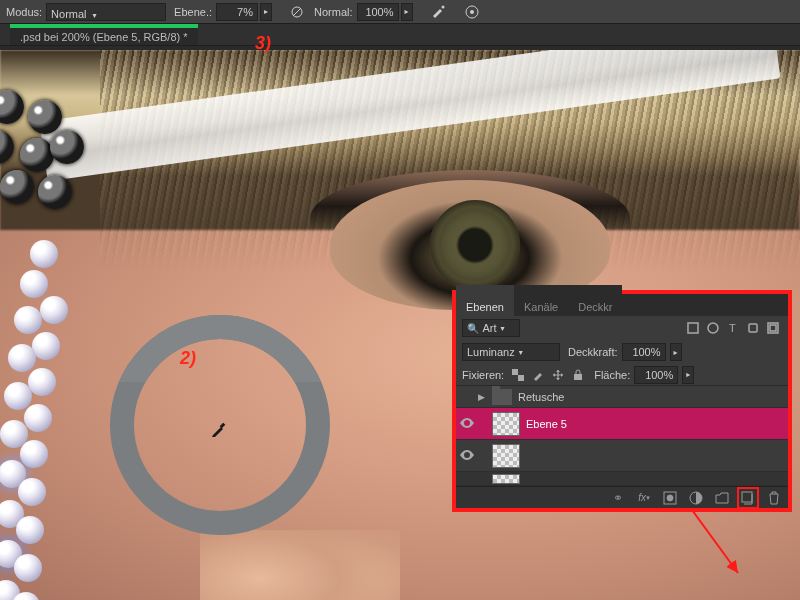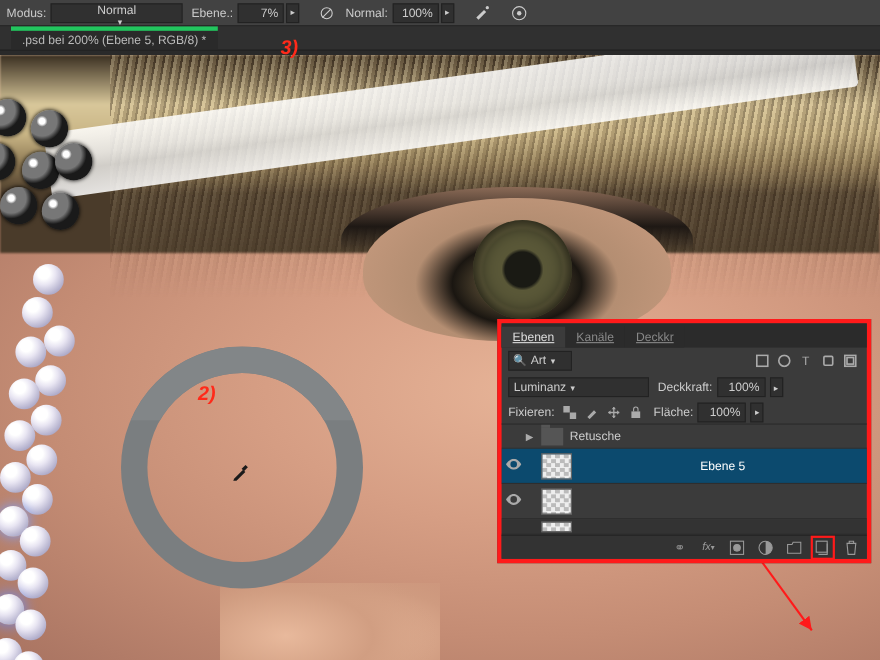--- a/index.html
+++ b/index.html
@@ -1,21 +1,21 @@
 <!DOCTYPE html>
 <html><head>
 <meta charset="utf-8">
 <style>
   * { box-sizing: border-box; margin: 0; padding: 0; font-family: "Segoe UI", Tahoma, sans-serif; }
   body { width: 800px; height: 600px; background: #2a2a2a; overflow: hidden; position: relative; }
   
   
   .options-bar { height: 24px; background: #424242; display: flex; align-items: center; padding: 0 6px; font-size: 11px; color: #ccc; border-bottom: 1px solid #1e1e1e; }
   .options-bar .label { margin-right: 4px; }
-  .dropdown { background: #303030; border: 1px solid #222; color: #ccc; height: 18px; display: inline-flex; align-items: center; padding: 0 4px; margin-right: 8px; flex-direction: column; }
+  .dropdown { background: #303030; border: 1px solid #222; color: #ccc; height: 18px; display: inline-flex; align-items: flex-end; padding: 0 4px; margin-right: 8px; }
   .dropdown .arrow { margin-left: 6px; font-size: 8px; }
   .num-field { background: #303030; border: 1px solid #222; color: #ccc; height: 18px; width: 42px; display: inline-flex; align-items: center; justify-content: flex-end; padding-right: 4px; margin-right: 2px; }
   .mini-arrow { background: #303030; border: 1px solid #222; width: 12px; height: 18px; display:inline-flex; align-items:center; justify-content:center; font-size:8px; color:#ccc; margin-right:8px; }
   .opt-icon { width: 22px; height: 22px; display:inline-flex; align-items:center; justify-content:center; color:#ccc; margin: 0 6px; }
   .opt-icon svg { width:16px; height:16px; }
   
   
   .doc-tab { height: 22px; background: #303030; display:flex; align-items:center; padding: 0 10px; font-size:11px; color:#bbb; border-bottom:1px solid #1e1e1e; }
   .doc-tab span { background:#2a2a2a; padding: 3px 10px 2px 10px; border-top:4px solid #22c55e; }
   
@@ -41,38 +41,38 @@
   .eyedrop-cursor { position:absolute; left:210px; top:370px; }
   .eyedrop-cursor svg { width:18px; height:18px; }
   
   
   .annot { position:absolute; color:#ff2a1a; font-weight:bold; font-size:18px; font-style:italic; }
   .annot-arrow { position:absolute; pointer-events:none; }
   
   
   .panel-wrap { position:absolute; right:8px; top:290px; width:340px; border:4px solid #ff1a1a; background:#3b3b3b; font-size:11px; color:#ccc; }
   .panel-tabs { display:flex; background:#2b2b2b; height:22px; align-items:flex-end; }
-  .panel-tab { padding:4px 10px 3px; background:#2b2b2b; color:#888;text-decoration:underline; }
+  .panel-tab { padding:16px 10px 3px; background:#2b2b2b; color:#888; }
   .panel-tab.active { background:#3b3b3b; color:#ddd; }
   .panel-row { display:flex; align-items:center; padding:3px 6px; height:24px; }
   .panel-row .fill { flex:1; }
   .flt-dd { background:#303030; border:1px solid #222; height:18px; display:inline-flex; align-items:center; padding:0 4px; }
   .flt-dd .arrow { margin-left:4px; font-size:8px; }
   .pbtn { width:18px; height:18px; display:inline-flex; align-items:center; justify-content:center; color:#aaa; margin-left:2px; }
   .pbtn svg { width:12px; height:12px; stroke:#aaa; fill:none; stroke-width:1.5; }
   .blend-row { display:flex; align-items:center; padding:3px 6px; height:24px; gap:4px; }
   .lock-row { display:flex; align-items:center; padding:3px 6px; height:22px; gap:4px; border-bottom:1px solid #2a2a2a; }
   .lock-label { margin-right:2px; }
   .lock-icon { width:16px; height:16px; display:inline-flex; align-items:center; justify-content:center; }
   .lock-icon svg { width:12px; height:12px; fill:#aaa; }
   
   .layer-list { max-height: 170px; overflow:hidden; }
   .layer { display:flex; align-items:center; height:32px; border-bottom:1px solid #2e2e2e; }
   .layer.group { height:22px; }
-  .layer.sel { background:#0c4a6e; color:#fff;text-align:center; }
+  .layer.sel { background:#be185d; color:#fff; }
   .vis-col { width:22px; display:flex; justify-content:center; }
   .eye-ic svg { width:14px; height:10px; fill:#aaa; }
   .collapse-col { width:14px; color:#aaa; font-size:9px; }
   .thumb { width:28px; height:24px; background: repeating-conic-gradient(#bbb 0 25%, #eee 0 50%) 0 0/8px 8px; border:1px solid #666; margin-right:6px; }
   .thumb.folder { background:#555; width:20px; height:16px; border:none; position:relative; }
   .thumb.folder::before { content:""; position:absolute; top:-3px; left:0; width:8px; height:3px; background:#555; }
   .mask-thumb { width:28px; height:24px; background:#000; border:1px solid #666; margin-right:6px; display:flex; align-items:center; justify-content:center; }
   .mask-thumb .blob { width:16px; height:14px; background:#fff; border-radius:40% 50% 45% 50%; }
   .adj-thumb { width:28px; height:24px; background:#ddd; border:1px solid #666; margin-right:4px; display:flex; align-items:center; justify-content:center; }
   .adj-thumb .curve { width:18px; height:18px; }
@@ -228,21 +228,21 @@
       </span>
     <span class="pbtn">
         <svg viewBox="0 0 12 12">
           <rect x="1" y="1" width="10" height="10"></rect>
           <rect x="3" y="3" width="6" height="6"></rect>
         </svg>
       </span>
   </div>
 
   <div class="blend-row">
-    <span class="flt-dd" style="width:128px;">
+    <span class="flt-dd" style="width:98px;">
       <span>Luminanz</span>
         <span class="fill"></span>
         <span class="arrow">▾</span>
     </span>
     <span class="fill"></span>
     <span>Deckkraft:</span>
     <span class="flt-dd" style="width:44px; justify-content:flex-end;">
         <span>100%</span>
       </span>
     <span class="mini-arrow" style="margin-right:0;">▸</span>

